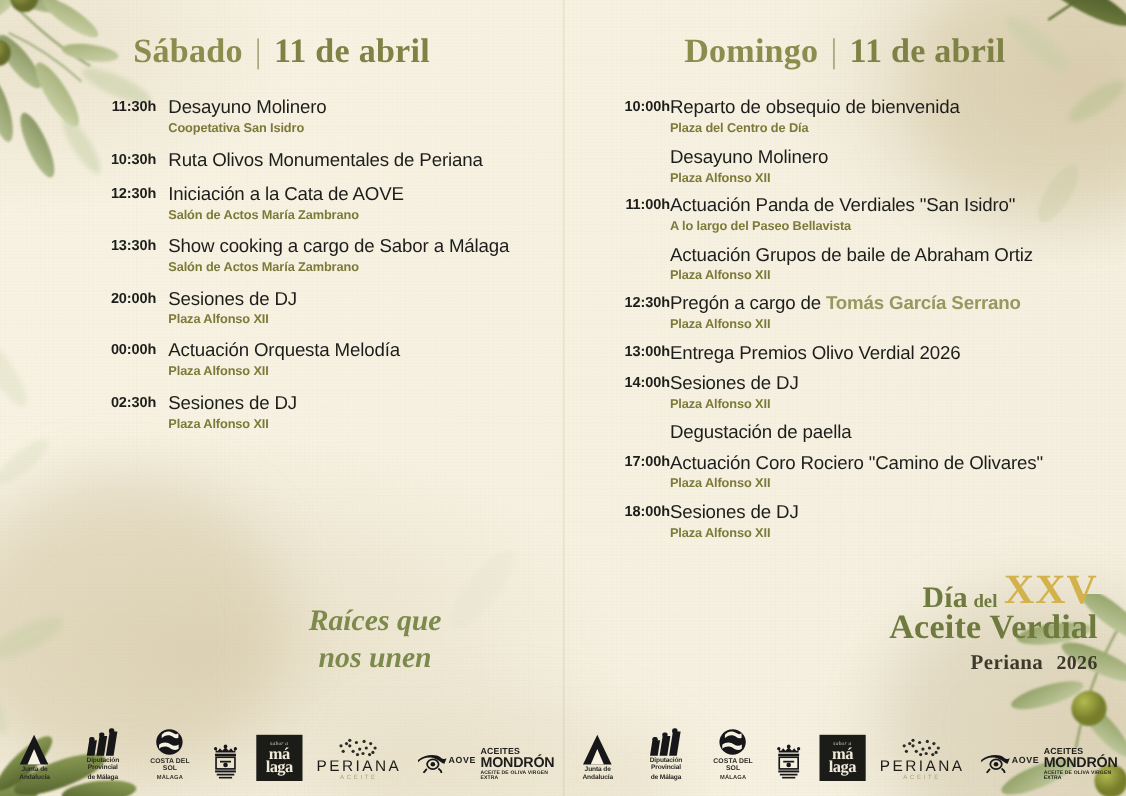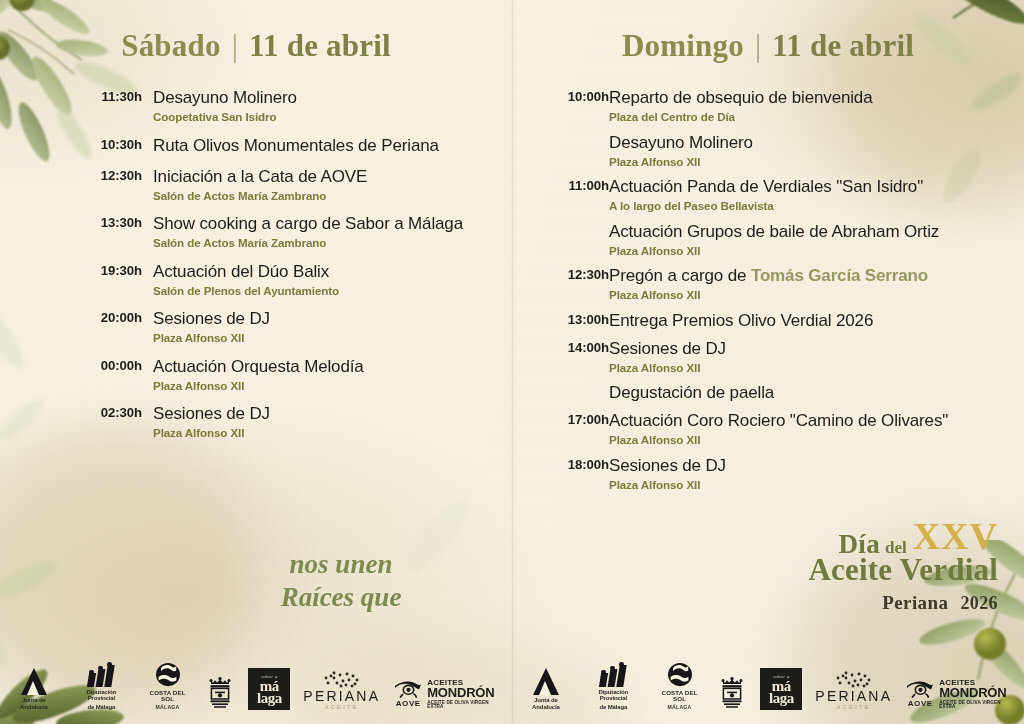--- a/index.html
+++ b/index.html
@@ -308,21 +308,21 @@
     font-family: "Liberation Sans", sans-serif; font-weight: 400;
     font-size: 14px; letter-spacing: 2.2px; color: #1d1d1b; line-height: 1; margin-top: 1px;
   }
   .mark-periana .psub {
     font-family: "Liberation Sans", sans-serif; font-size: 5.5px;
     letter-spacing: 2.4px; color: #a89f7e; margin-top: 1px;
   }
 
   
   .mark-mondron { display: flex; align-items: center; gap: 4px; }
-  .mark-mondron .eye-wrap { display: flex; flex-direction: column; align-items: center; }
+  .mark-mondron .eye-wrap { display: flex; flex-direction: row; }
   .mark-mondron .eye { width: 30px; height: 17px; }
   .mark-mondron .aove {
     font-family: "Liberation Sans", sans-serif; font-weight: 700;
     font-size: 8px; letter-spacing: 0.6px; color: #1d1d1b; margin-top: 1px;
   }
   .mark-mondron .txt { display: flex; flex-direction: column; line-height: 1; }
   .mark-mondron .t1 { font-size: 8px;  font-weight: 700; color: #1d1d1b; letter-spacing: 0.2px; }
   .mark-mondron .t2 { font-size: 13px; font-weight: 700; color: #1d1d1b; letter-spacing: -0.2px; margin-top: -1px; }
   .mark-mondron .t3 { font-size: 4.6px; font-weight: 700; color: #1d1d1b; letter-spacing: 0.15px; margin-top: 2px; }
 
@@ -530,27 +530,20 @@
           </div>
         </div>
         <div class="entry">
           <div class="time">13:30h</div>
           <div class="body">
             <div class="title">Show cooking a cargo de Sabor a Málaga</div>
             <div class="place">Salón de Actos María Zambrano</div>
           </div>
         </div>
         <div class="entry">
-          <div class="time">19:30h</div>
-          <div class="body">
-            <div class="title">Actuación del Dúo Balix</div>
-            <div class="place">Salón de Plenos del Ayuntamiento</div>
-          </div>
-        </div>
-        <div class="entry">
           <div class="time">20:00h</div>
           <div class="body">
             <div class="title">Sesiones de DJ</div>
             <div class="place">Plaza Alfonso XII</div>
           </div>
         </div>
         <div class="entry">
           <div class="time">00:00h</div>
           <div class="body">
             <div class="title">Actuación Orquesta Melodía</div>
@@ -560,22 +553,22 @@
         <div class="entry">
           <div class="time">02:30h</div>
           <div class="body">
             <div class="title">Sesiones de DJ</div>
             <div class="place">Plaza Alfonso XII</div>
           </div>
         </div>
       </div>
 
     <div class="tagline">
+      <div>Raíces que</div>
       <div>nos unen</div>
-      <div>Raíces que</div>
     </div>
 
     <div class="sponsors" id="sponsors-left">
         <div class="sp sp-junta">
           <div class="mark-junta"></div>
           <div class="cap">Junta de Andalucía</div>
         </div>
         <div class="sp sp-dip">
           <div class="mark-dip">
             <span class="dot d1"></span>

